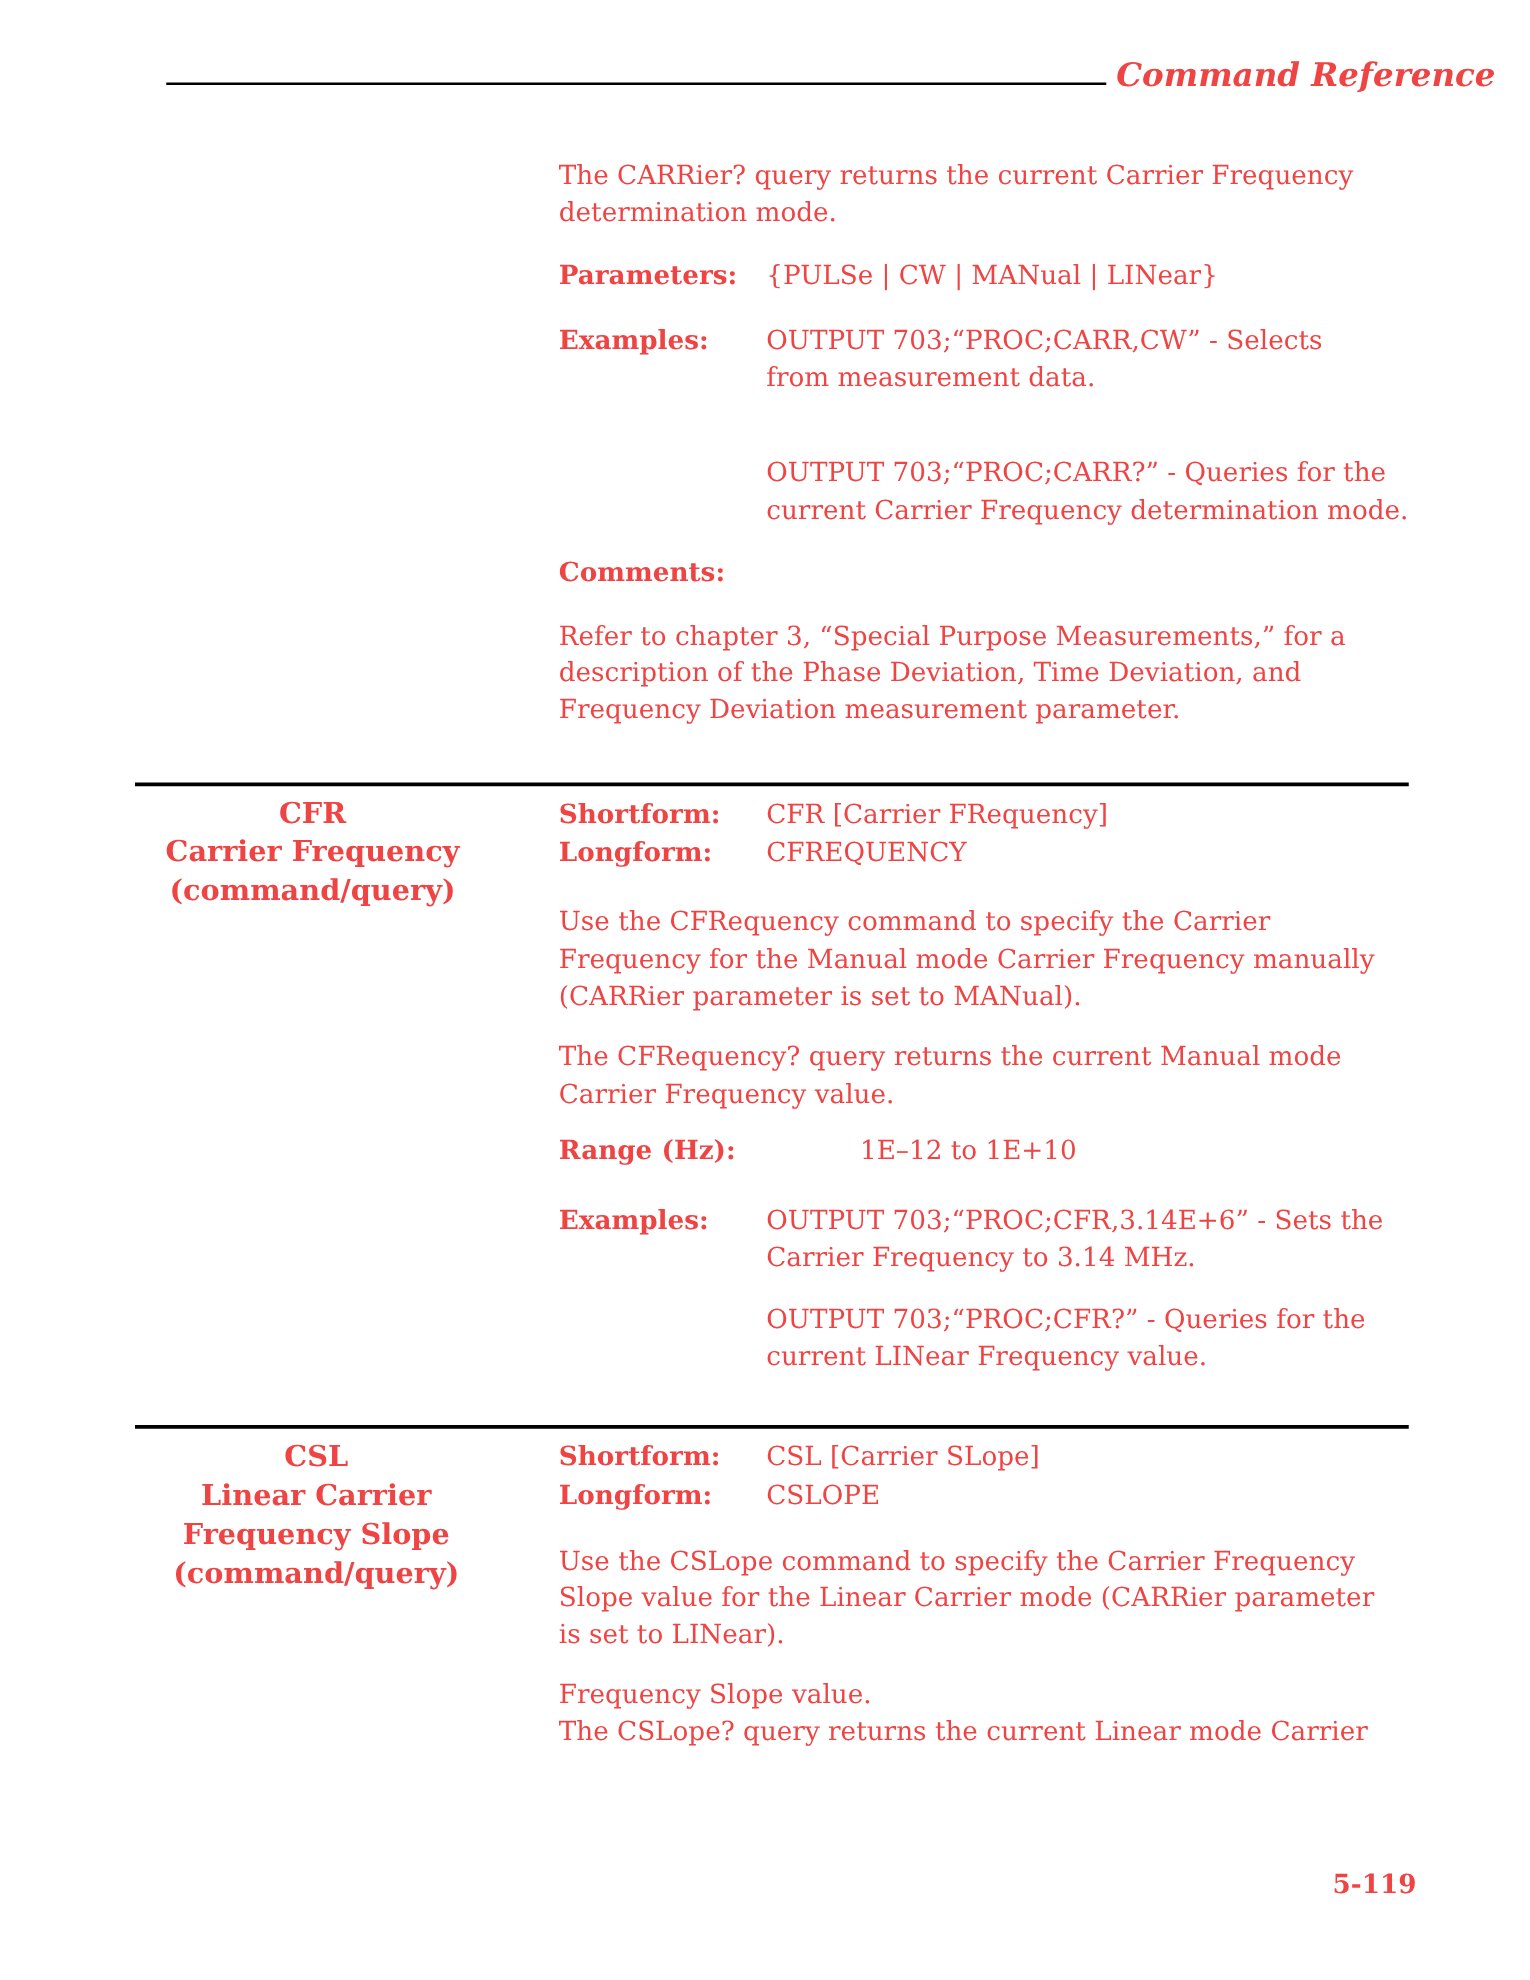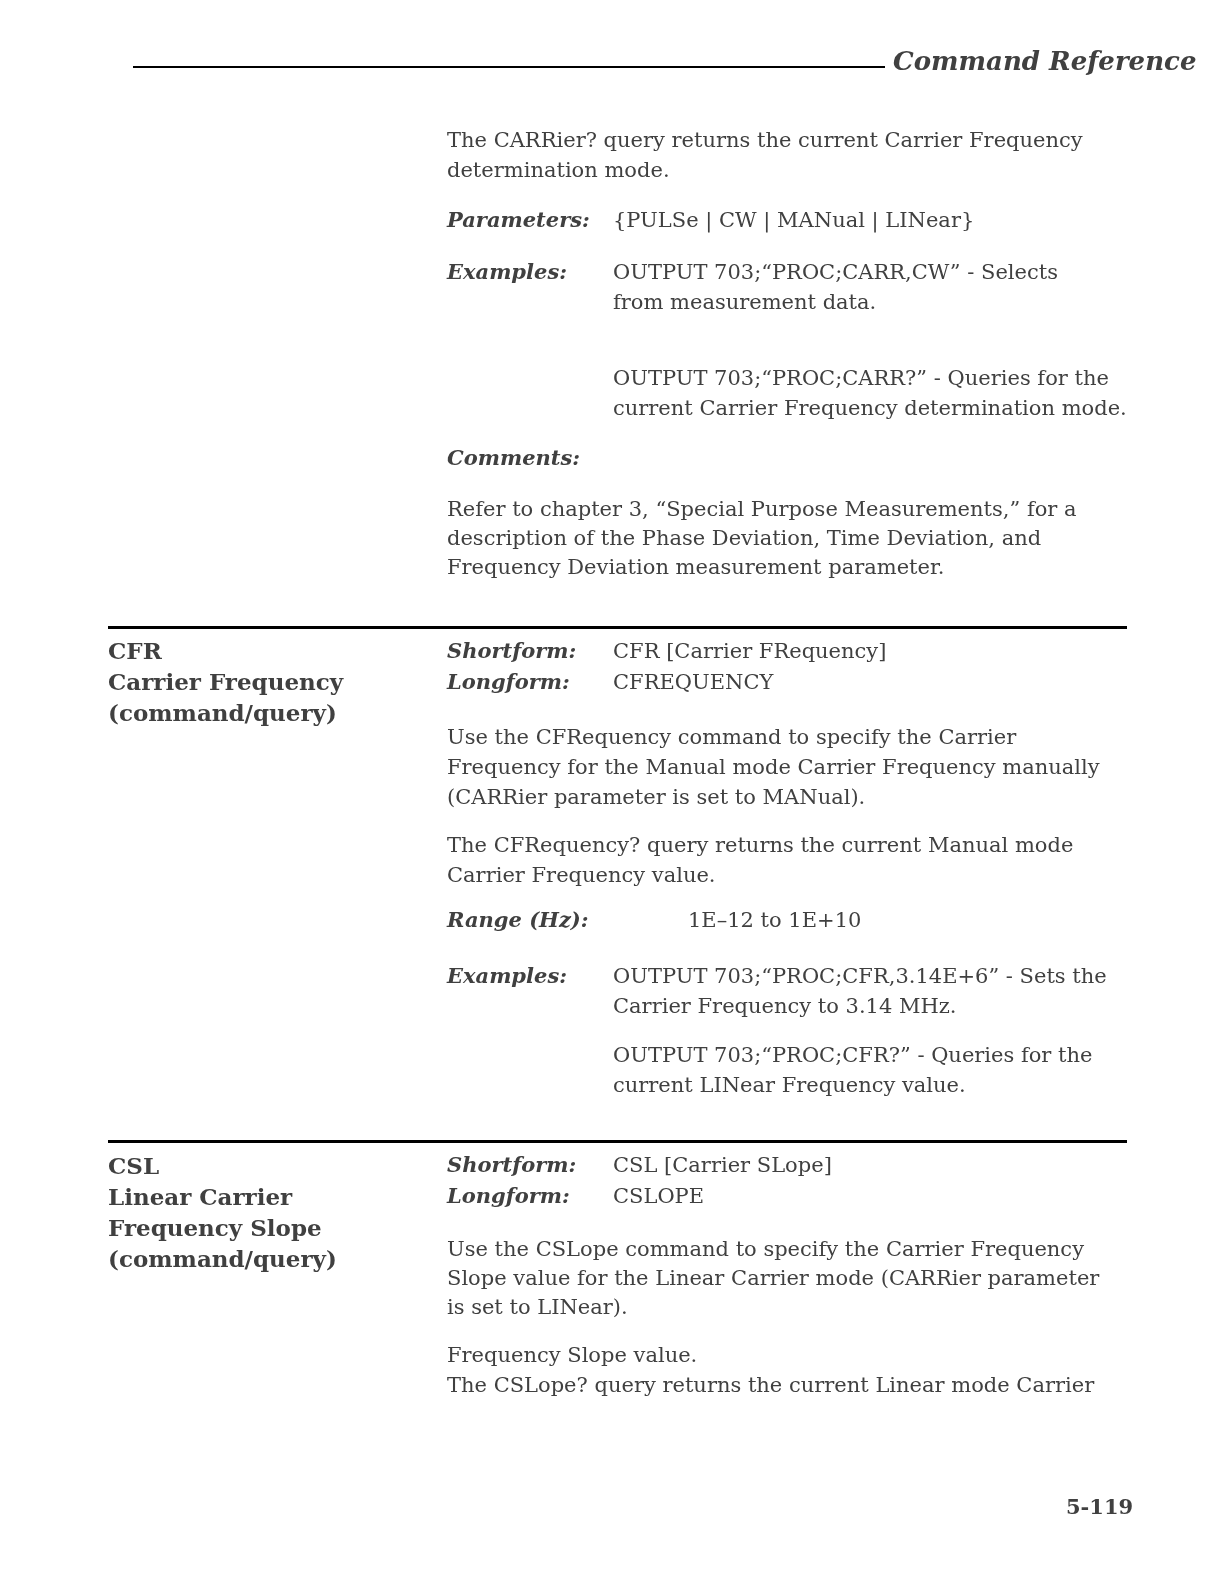--- a/index.html
+++ b/index.html
@@ -1,21 +1,21 @@
 <!DOCTYPE html>
 <html><head>
 <meta charset="utf-8">
 <style>
   html, body { margin: 0; padding: 0; background: #e8e8e8; }
   .page {
     position: relative;
     width: 1224px;
     height: 1584px;
     background: #ffffff;
-    color: #404040;
+    color: #ef4444;
     font-family: "DejaVu Serif", serif;
     font-size: 21px;
     margin: 0 auto;
     overflow: hidden;
   }
   .abs { position: absolute; }
   .hdr-rule {
     position: absolute;
     left: 133px; top: 66px;
     width: 752px; height: 2px;
@@ -33,28 +33,27 @@
     position: absolute;
     left: 108px;
     width: 1019px; height: 3px;
     background: #000;
   }
   .lbl {
     position: absolute;
     font-weight: bold;
     line-height: 30px;
     white-space: nowrap;
-    font-style: italic;
   }
   .body { line-height: 30px; }
   .line { white-space: nowrap; }
   .cmd-head {
     position: absolute;
     left: 108px;
-    text-align: left;
+    text-align: center;
     font-weight: bold;
     font-size: 23px;
     line-height: 31px;
   }
   .footer {
     position: absolute;
     left: 1066px; top: 1492px;
     font-weight: bold;
     line-height: 30px;
   }

